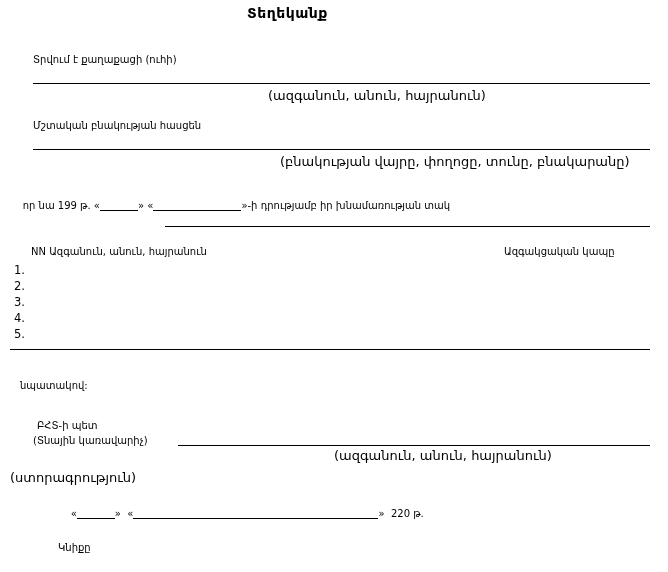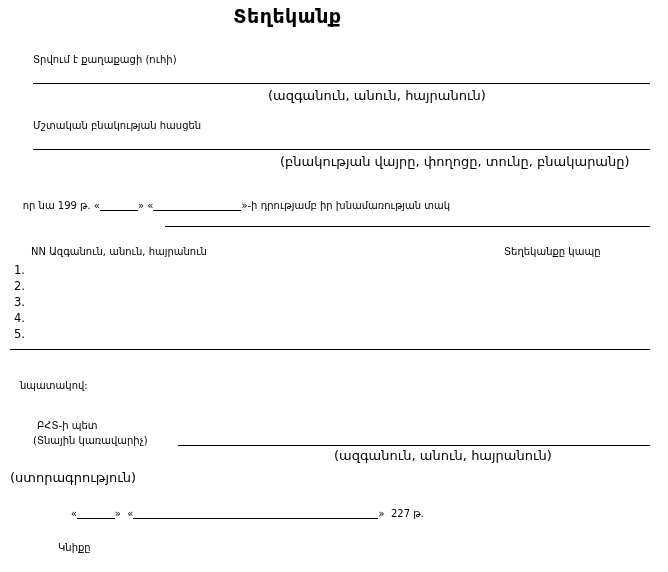--- a/index.html
+++ b/index.html
@@ -20,21 +20,21 @@
     position: relative;
     width: 668px;
     height: 572px;
     background: #ffffff;
   }
 
   
   .abs { position: absolute; white-space: pre; }
 
   .title {
-    font-size: 19px;
+    font-size: 14px;
     font-weight: bold;
     letter-spacing: 0.5px;
     text-align: center;
     width: 575px;
     left: 0;
     top: 5px;
   }
 
   .body-text {
     font-size: 10px;
@@ -95,21 +95,21 @@
 
   <div class="abs body-text" style="left:10px; top:183px;">
     <span>որ նա 199 թ. «</span><span class="blank blank-sm"></span><span>» «</span><span class="blank blank-md"></span><span>»-ի դրությամբ իր խնամառության տակ</span>
   </div>
 
 
   <div class="rule-thin" style="left:165px; top:226px; width:485px;"></div>
 
   <div class="abs body-text" style="left:31px; top:244px;">NN Ազգանուն, անուն, հայրանուն</div>
 
-  <div class="abs body-text" style="left:504px; top:244px;">Տեղեկանքը կապը</div>
+  <div class="abs body-text" style="left:504px; top:244px;">Ազգակցական կապը</div>
 
   <div class="abs list-num" style="left:14px; top:262px;">1.</div>
   <div class="abs list-num" style="left:14px; top:278px;">2.</div>
   <div class="abs list-num" style="left:14px; top:294px;">3.</div>
   <div class="abs list-num" style="left:14px; top:310px;">4.</div>
   <div class="abs list-num" style="left:14px; top:326px;">5.</div>
 
   <div class="rule" style="left:10px; top:349px; width:640px;"></div>
 
   <div class="abs body-text" style="left:20px; top:378px;">նպատակով:</div>
@@ -118,18 +118,18 @@
 
   <div class="abs body-text" style="left:33px; top:433px;">(Տնային կառավարիչ)</div>
 
   <div class="rule" style="left:178px; top:445px; width:472px;"></div>
 
   <div class="abs caption" style="left:334px; top:450px;">(ազգանուն, անուն, հայրանուն)</div>
 
   <div class="abs caption" style="left:10px; top:472px;">(ստորագրություն)</div>
 
   <div class="abs body-text" style="left:58px; top:491px;">
-    <span>«</span><span class="blank blank-sm"></span><span>»</span><span>  </span><span>«</span><span class="blank blank-lg"></span><span>»</span><span>  </span><span>227 թ.</span>
+    <span>«</span><span class="blank blank-sm"></span><span>»</span><span>  </span><span>«</span><span class="blank blank-lg"></span><span>»</span><span>  </span><span>220 թ.</span>
   </div>
 
   <div class="abs body-text" style="left:58px; top:540px;">Կնիքը</div>
 
 </div>
 
 </body></html>

